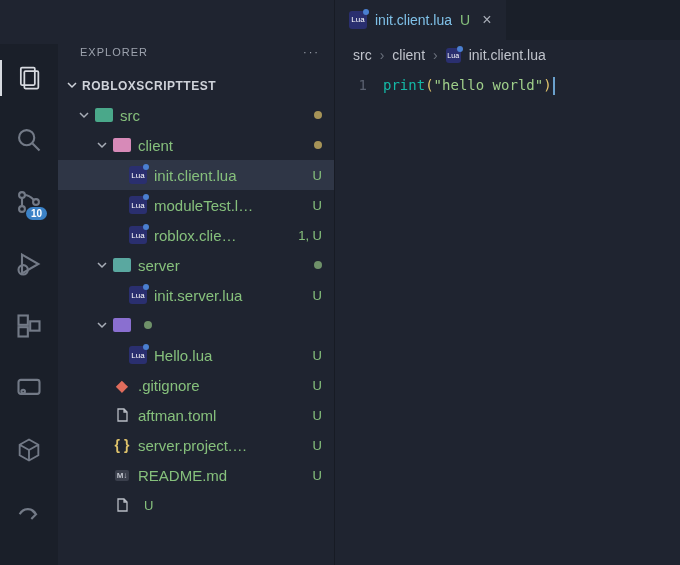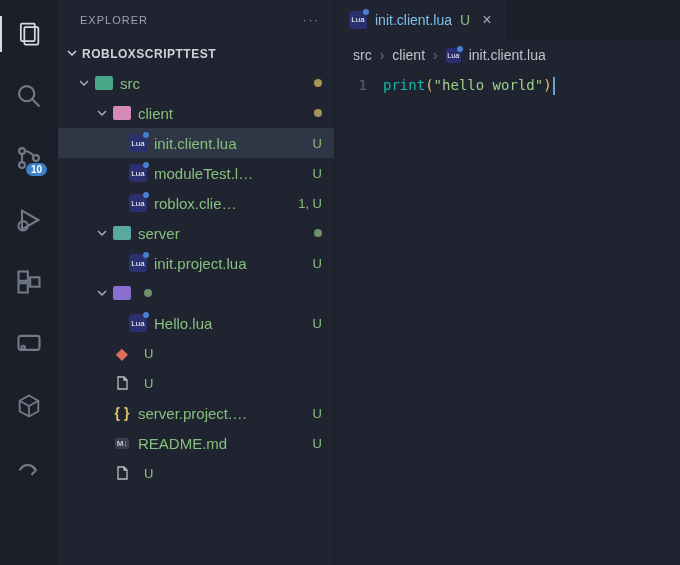--- a/index.html
+++ b/index.html
@@ -15,20 +15,21 @@
     
     .activity-bar {
       width: 58px;
       background: #1a1f29;
       display: flex;
       flex-direction: column;
       align-items: center;
       padding-top: 10px;
       gap: 14px;
       position: relative;
+      margin-top: 44px;
     }
     .activity-item {
       width: 48px; height: 48px;
       display: flex;
       align-items: center;
       justify-content: center;
       color: #737a87;
       cursor: pointer;
       position: relative;
     }
@@ -59,20 +60,21 @@
     }
     .sidebar-header {
       height: 40px;
       display: flex;
       align-items: center;
       justify-content: space-between;
       padding: 0 14px 0 22px;
       color: #9da3ae;
       font-size: 11px;
       letter-spacing: 1px;
+      margin-top: 32px;
     }
     .section-header {
       height: 28px;
       display: flex;
       align-items: center;
       padding-left: 8px;
       font-weight: 700;
       font-size: 12px;
       letter-spacing: 0.5px;
       color: #cfd3da;
@@ -357,21 +359,21 @@
         </span>
       <span class="label untracked">server</span>
       <span class="dot green"></span>
     </div>
 
     <div class="tree-row">
       <span class="indent" style="width:70px"></span>
       <span class="icon">
           <span class="lua-icon">Lua</span>
         </span>
-      <span class="label untracked">init.project.lua</span>
+      <span class="label untracked">init.server.lua</span>
       <span class="status">U</span>
     </div>
 
     <div class="tree-row">
       <span class="indent" style="width:36px"></span>
       <span class="chev">
           <svg width="12" height="12" viewBox="0 0 12 12">
             <path d="M2 4l4 4 4-4" stroke="#a8adb7" stroke-width="1.5" fill="none"></path>
           </svg>
         </span>
@@ -386,30 +388,32 @@
       <span class="icon">
           <span class="lua-icon">Lua</span>
         </span>
       <span class="label untracked">Hello.lua</span>
       <span class="status">U</span>
     </div>
 
     <div class="tree-row">
       <span class="indent" style="width:54px"></span>
       <span class="icon git-icon">◆</span>
+      <span class="label untracked">.gitignore</span>
       <span class="status">U</span>
     </div>
 
     <div class="tree-row">
       <span class="indent" style="width:54px"></span>
       <span class="icon file-icon">
           <svg width="16" height="16" viewBox="0 0 16 16" fill="none" stroke="currentColor" stroke-width="1.3">
             <path d="M4 2h6l3 3v9H4z M10 2v3h3"></path>
           </svg>
         </span>
+      <span class="label untracked">aftman.toml</span>
       <span class="status">U</span>
     </div>
 
     <div class="tree-row">
       <span class="indent" style="width:54px"></span>
       <span class="icon json-icon">{ }</span>
       <span class="label untracked">server.project.…</span>
       <span class="status">U</span>
     </div>
 

